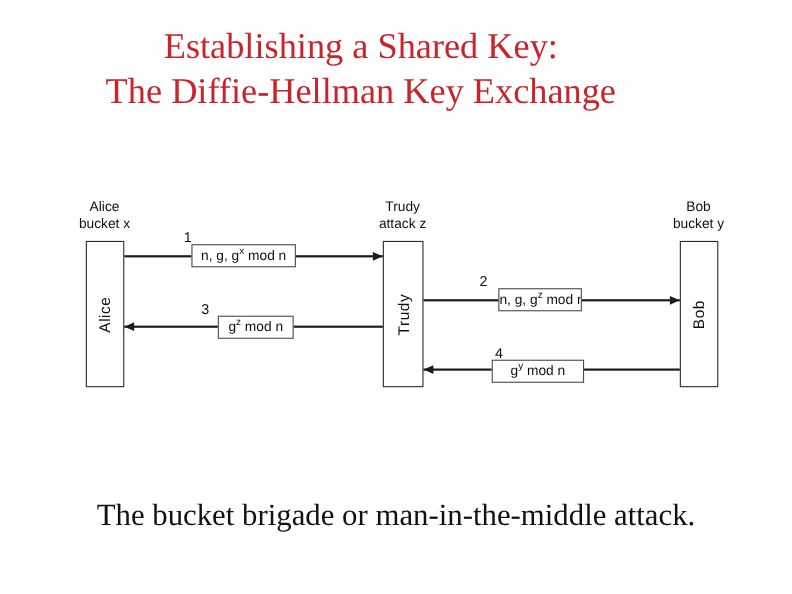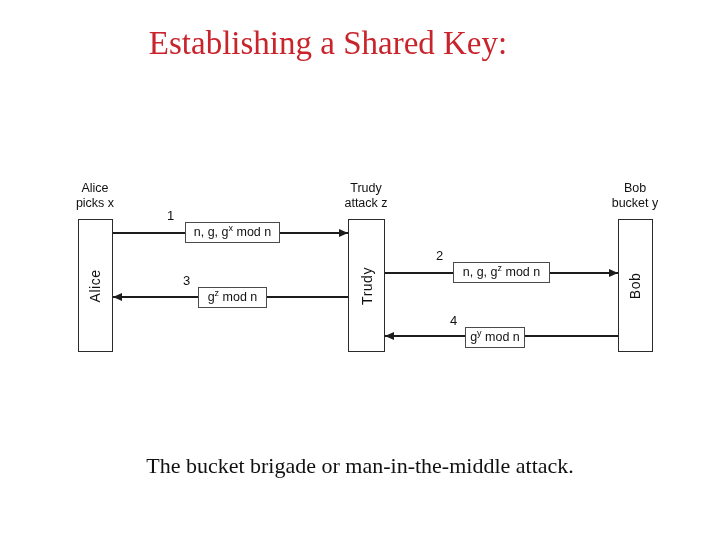--- a/index.html
+++ b/index.html
@@ -7,21 +7,21 @@
     position:relative; width:720px; height:540px; background:#ffffff;
     font-family:"Liberation Sans", sans-serif; overflow:hidden;
   }
   .title {
     position:absolute; left:0; top:23px; width:656px; text-align:center;
     font-family:"Liberation Serif", serif; font-size:33px; line-height:41px;
     color:var(--title-color,#c9232c); font-weight:400;
   }
   .caption {
     position:absolute; left:0; top:453px; width:720px; text-align:center;
-    font-family:"Liberation Serif", serif; font-size:22px; color:#111111;
+    font-family:"Liberation Serif", serif; font-size:28px; color:#111111;
   }
   .actor-label {
     position:absolute; top:181px; width:100px; text-align:center;
     font-size:12.5px; line-height:15px; color:#111111;
   }
   .al-alice{left:45px} .al-trudy{left:316px} .al-bob{left:585px}
   .actor-box {
     position:absolute; top:219px; height:133px; box-sizing:border-box;
     border:1.4px solid #2b2b2b; background:#ffffff;
     display:flex; align-items:center; justify-content:center;
@@ -42,44 +42,45 @@
   .a1{left:339px;top:229px}
   .a2{left:609px;top:269px}
   .a3{left:113px;top:293px}
   .a4{left:385px;top:332px}
   .msg-box {
     position:absolute; box-sizing:border-box; height:21px; background:#ffffff;
     border:1.2px solid #4a4a4a; text-align:center; font-size:12.5px;
     line-height:18px; color:#111111; white-space:nowrap; overflow:hidden;
   }
   .msg-box sup { font-size:9px; line-height:0; }
-  .m1{left:185px;top:222px;width:95px}
-  .m2{left:453px;top:262px;width:97px}
+  .m1{left:174px;top:222px;width:95px}
+  .m2{left:453px;top:262px;width:76px}
   .m3{left:198px;top:287px;width:69px}
-  .m4{left:465px;top:327px;width:60px}
+  .m4{left:447px;top:327px;width:84px}
   .msg-num { position:absolute; font-size:13px; color:#111111; }
   .n1{left:167px;top:208px}
   .n2{left:436px;top:248px}
   .n3{left:183px;top:273px}
   .n4{left:450px;top:313px}
 </style>
 </head>
 <body>
 
 <div class="slide">
 
   <div class="title">
     <div>Establishing a Shared Key:</div>
+    <div>The Diffie-Hellman Key Exchange</div>
   </div>
 
   <div>
 
     <div class="actor-label al-alice">
       <div>Alice</div>
-      <div>picks x</div>
+      <div>bucket x</div>
     </div>
     <div class="actor-label al-trudy">
       <div>Trudy</div>
       <div>attack z</div>
     </div>
     <div class="actor-label al-bob">
       <div>Bob</div>
       <div>bucket y</div>
     </div>
 

